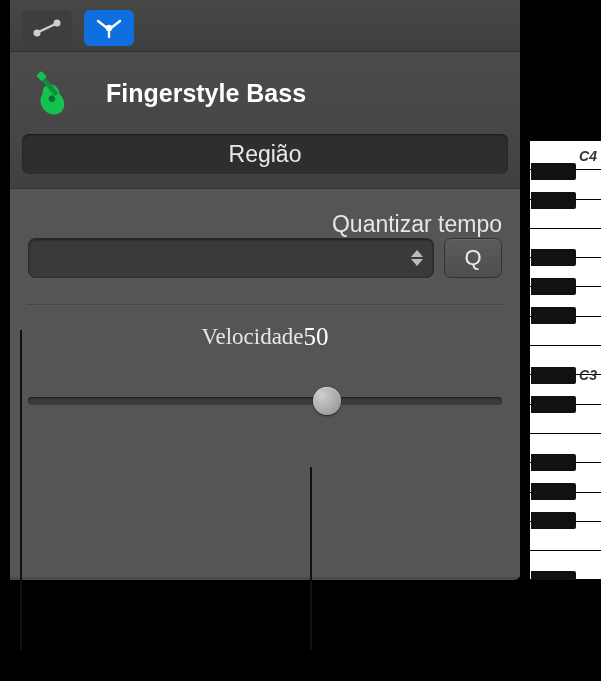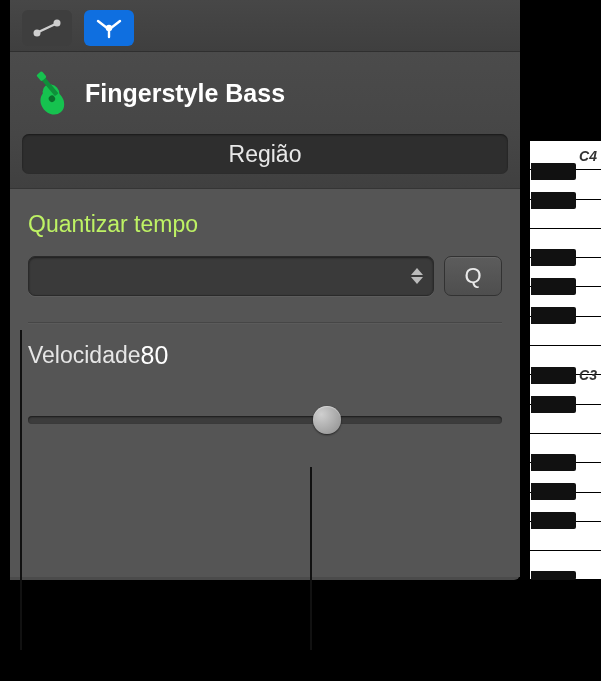--- a/index.html
+++ b/index.html
@@ -28,21 +28,21 @@
     display: flex; align-items: center; justify-content: center;
     background: #3e3e3e;
   }
   .tool-btn.active { background: #0f6fe0; }
   .tool-btn svg { width: 30px; height: 22px; }
 
   
   .header {
     display: flex;
     align-items: center;
-    gap: 7px;
+    gap: 28px;
     padding: 14px 18px 14px 14px;
     background: linear-gradient(#4b4b4b, #464646);
   }
   .instrument-icon {
     width: 54px; height: 54px;
     display: flex; align-items: center; justify-content: center;
   }
   .instrument-icon svg { width: 50px; height: 50px; }
   .header-text .title {
     color: #fff; font-size: 25px; font-weight: 600;
@@ -80,23 +80,23 @@
     font-weight: 500;
   }
 
   
   .body {
     padding: 22px 18px 0 18px;
     background: #555555;
     height: calc(100% - 52px - 86px - 54px);
   }
   .group-label {
-    color: #bef264;
+    color: #e5e5e5;
     font-size: 23px;
-    margin-bottom: 18px;
+    text-align: right;
   }
   .row { display: flex; align-items: center; gap: 10px; }
   .select-wrap {
     flex: 1;
     position: relative;
   }
   .select {
     width: 100%;
     height: 40px;
     background: #3a3a3a;
@@ -125,23 +125,24 @@
     border: 1px solid #323232;
     color: #eaeaea;
     font-size: 22px;
     display: flex; align-items: center; justify-content: center;
     box-shadow: 0 1px 0 rgba(255,255,255,.07) inset;
   }
 
   .hr { height: 1px; background: #464646; margin: 26px 0 18px 0; box-shadow: 0 1px 0 rgba(255,255,255,.04); }
 
   .slider-row {
-    display: flex; justify-content: flex-start; align-items: center;
+    display: flex; justify-content: center; align-items: center;
     color: #e6e6e6; font-size: 23px;
     margin-bottom: 36px;
+    font-family: Liberation Serif, serif;
   }
   .slider-value { color: #fff; font-size: 25px; font-weight: 500; }
   .slider {
     position: relative;
     width: 100%;
     height: 28px;
   }
   .slider-track {
     position: absolute;
     left: 0; right: 0; top: 50%; transform: translateY(-50%);
@@ -256,21 +257,21 @@
           <div class="chev down"></div>
         </div>
       </div>
       <div class="q-btn">Q</div>
     </div>
 
     <div class="hr"></div>
 
     <div class="slider-row">
       <div>Velocidade</div>
-      <div class="slider-value">80</div>
+      <div class="slider-value">50</div>
     </div>
     <div class="slider">
       <div class="slider-track"></div>
       <div class="slider-thumb" id="vel-thumb" style="left: 62.9921%;"></div>
     </div>
   </div>
 </div>
 
 <div class="piano">
 

